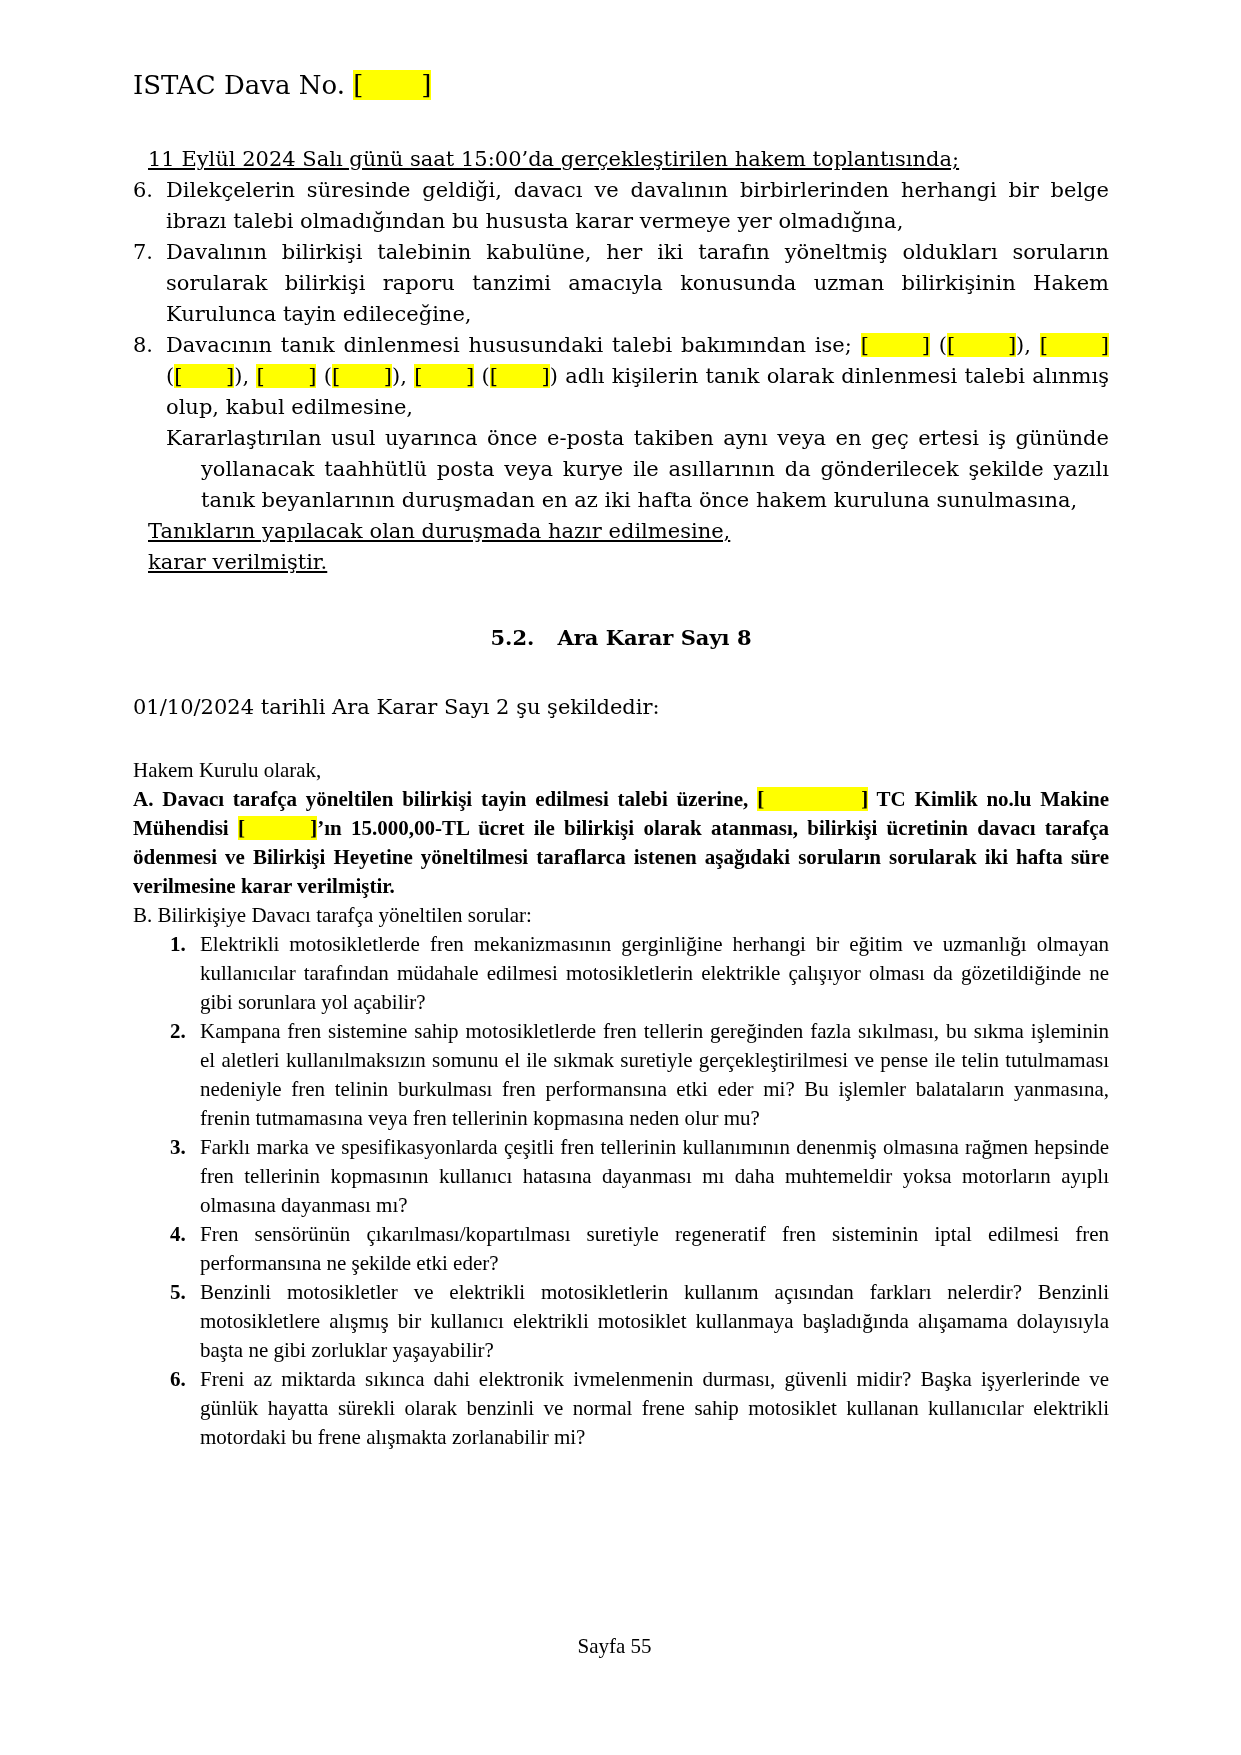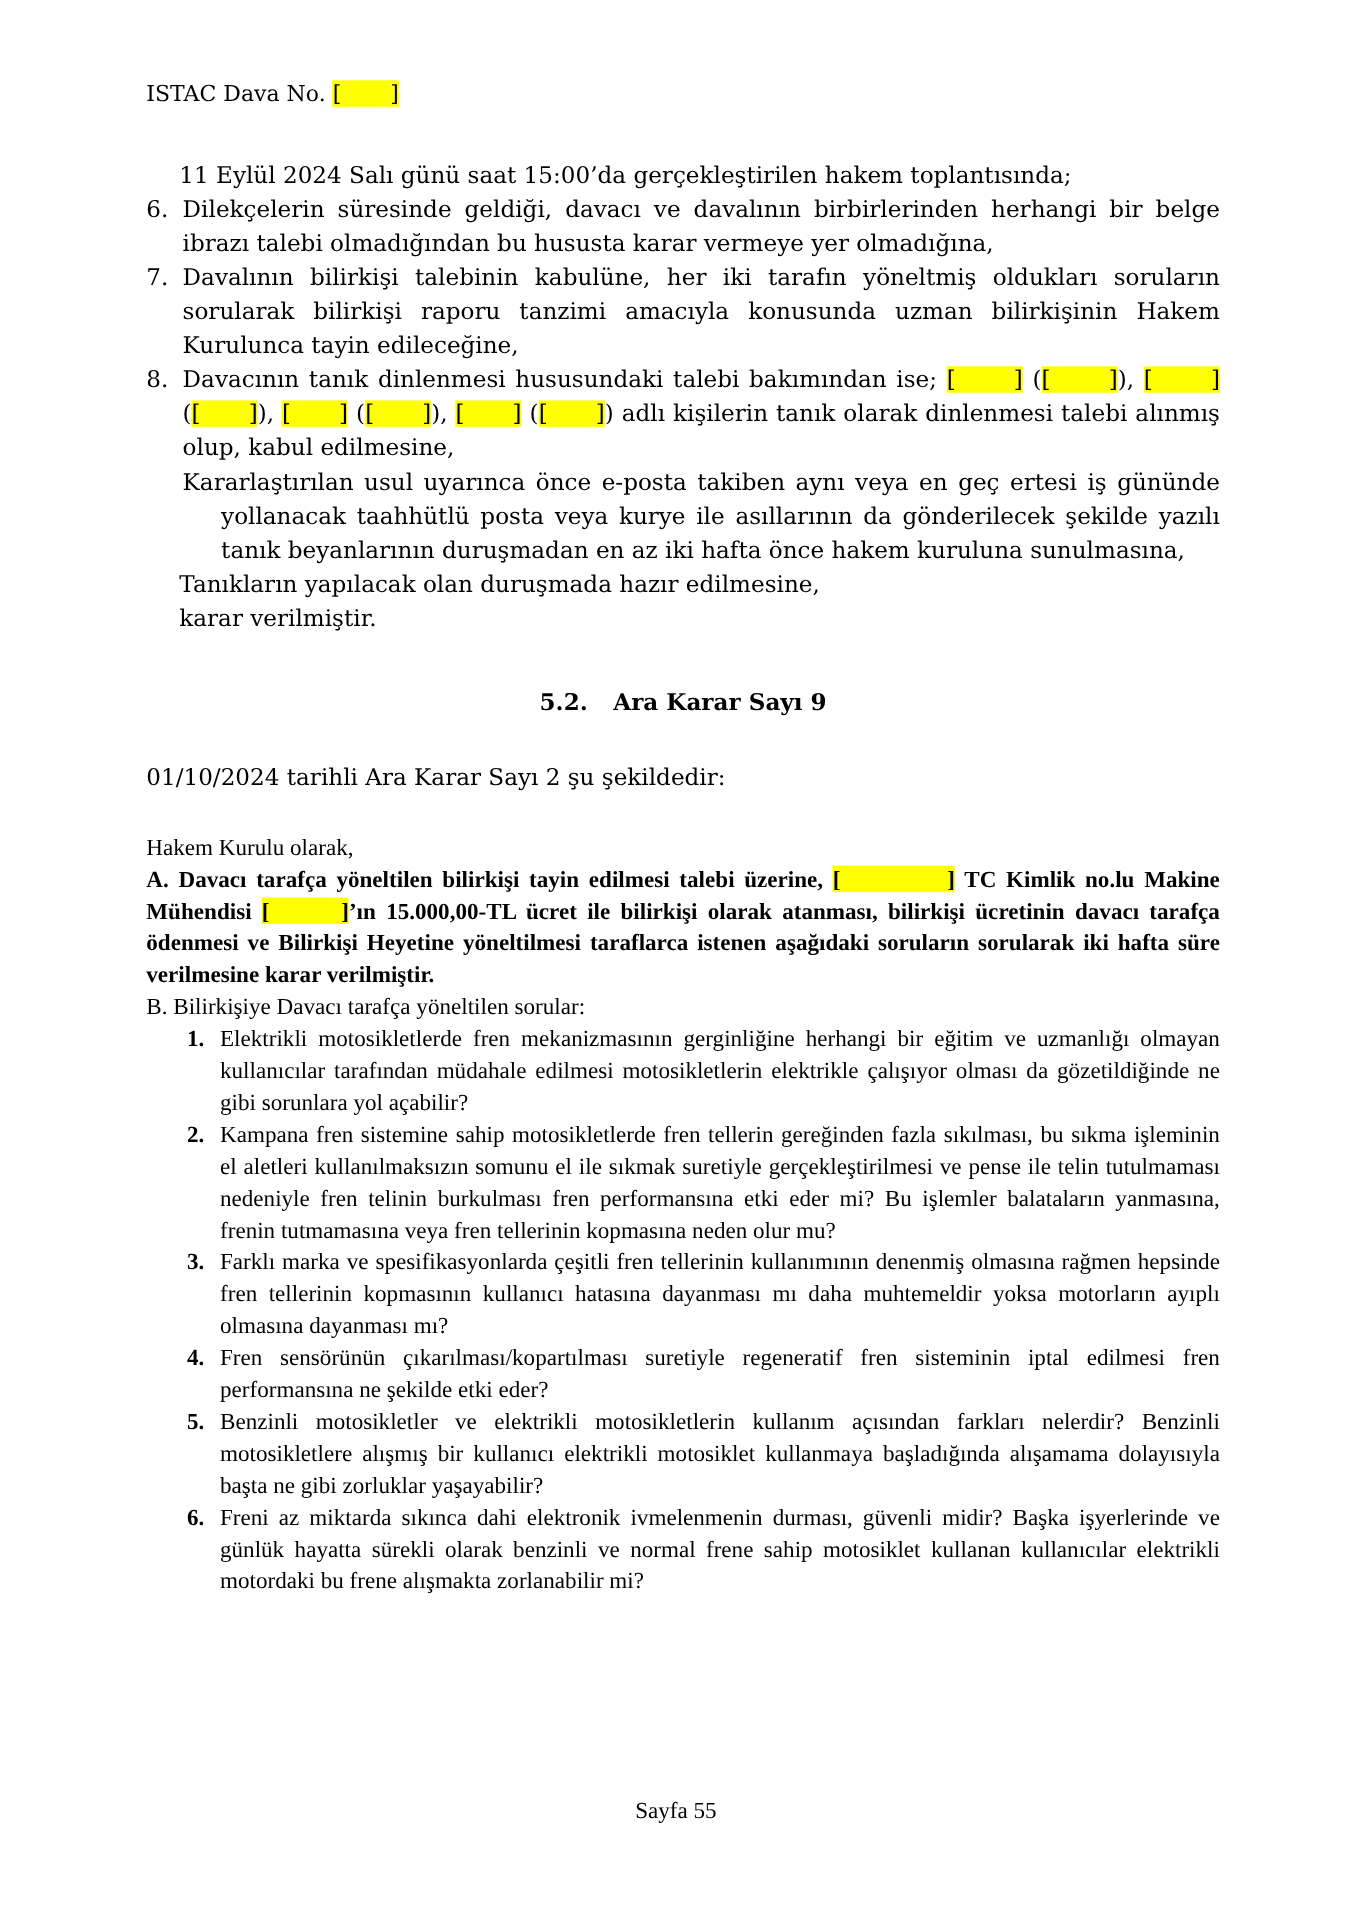--- a/index.html
+++ b/index.html
@@ -6,26 +6,26 @@
   .page {
     position:relative;
     width:1241px; height:1755px;
     background:#ffffff;
     box-sizing:border-box;
     padding:72px 132px 0 133px;
     color:#000;
     font-family:"DejaVu Serif", serif;
     overflow:hidden;
   }
-  .doc-header { font-size:20px; line-height:26px; }
+  .doc-header { font-size:26px; line-height:26px; }
   .hl { background:#ffff00; white-space:pre; }
 
   
   .s1 { margin-top:46px; font-size:21px; line-height:31px; }
-  .indent1 { margin-left:30px; }
+  .indent1 { margin-left:15px;text-decoration:underline; }
   .numlist1 .li { display:flex; }
   .numlist1 .no { flex:0 0 33px; }
   .numlist1 .txt { flex:1 1 auto; text-align:justify; }
   .sub-hang { margin-left:68px; text-indent:-35px; text-align:justify; }
 
   
   .heading2 { margin-top:44px; display:flex; font-weight:bold; font-size:21px; line-height:31px;justify-content:center; }
   .heading2 .no { flex:0 0 67px; }
 
   .date-line { margin-top:40px; font-size:21px; line-height:29px; }
@@ -69,21 +69,21 @@
       </div>
     </div>
 
     <div class="sub-hang">Kararlaştırılan usul uyarınca önce e-posta takiben aynı veya en geç ertesi iş gününde yollanacak taahhütlü posta veya kurye ile asıllarının da gönderilecek şekilde yazılı tanık beyanlarının duruşmadan en az iki hafta önce hakem kuruluna sunulmasına,</div>
     <div class="indent1">Tanıkların yapılacak olan duruşmada hazır edilmesine,</div>
     <div class="indent1">karar verilmiştir.</div>
   </div>
 
   <div class="heading2">
     <span class="no">5.2.</span>
-    <span>Ara Karar Sayı 9</span>
+    <span>Ara Karar Sayı 8</span>
   </div>
 
   <div class="date-line">01/10/2024 tarihli Ara Karar Sayı 2 şu şekildedir:</div>
 
   <div class="s2">
     <div>Hakem Kurulu olarak,</div>
     <div class="para-j"><span>A. Davacı tarafça yöneltilen bilirkişi tayin edilmesi talebi üzerine, </span><span class="hl" style="background: rgb(255, 255, 0);">[           ]</span><span> TC Kimlik no.lu Makine Mühendisi </span><span class="hl" style="background: rgb(255, 255, 0);">[       ]</span><span>’ın 15.000,00-TL ücret ile bilirkişi olarak atanması, bilirkişi ücretinin davacı tarafça ödenmesi ve Bilirkişi Heyetine yöneltilmesi taraflarca istenen aşağıdaki soruların sorularak iki hafta süre verilmesine karar verilmiştir.</span></div>
     <div>B. Bilirkişiye Davacı tarafça yöneltilen sorular:</div>
 
     <div class="numlist2">

